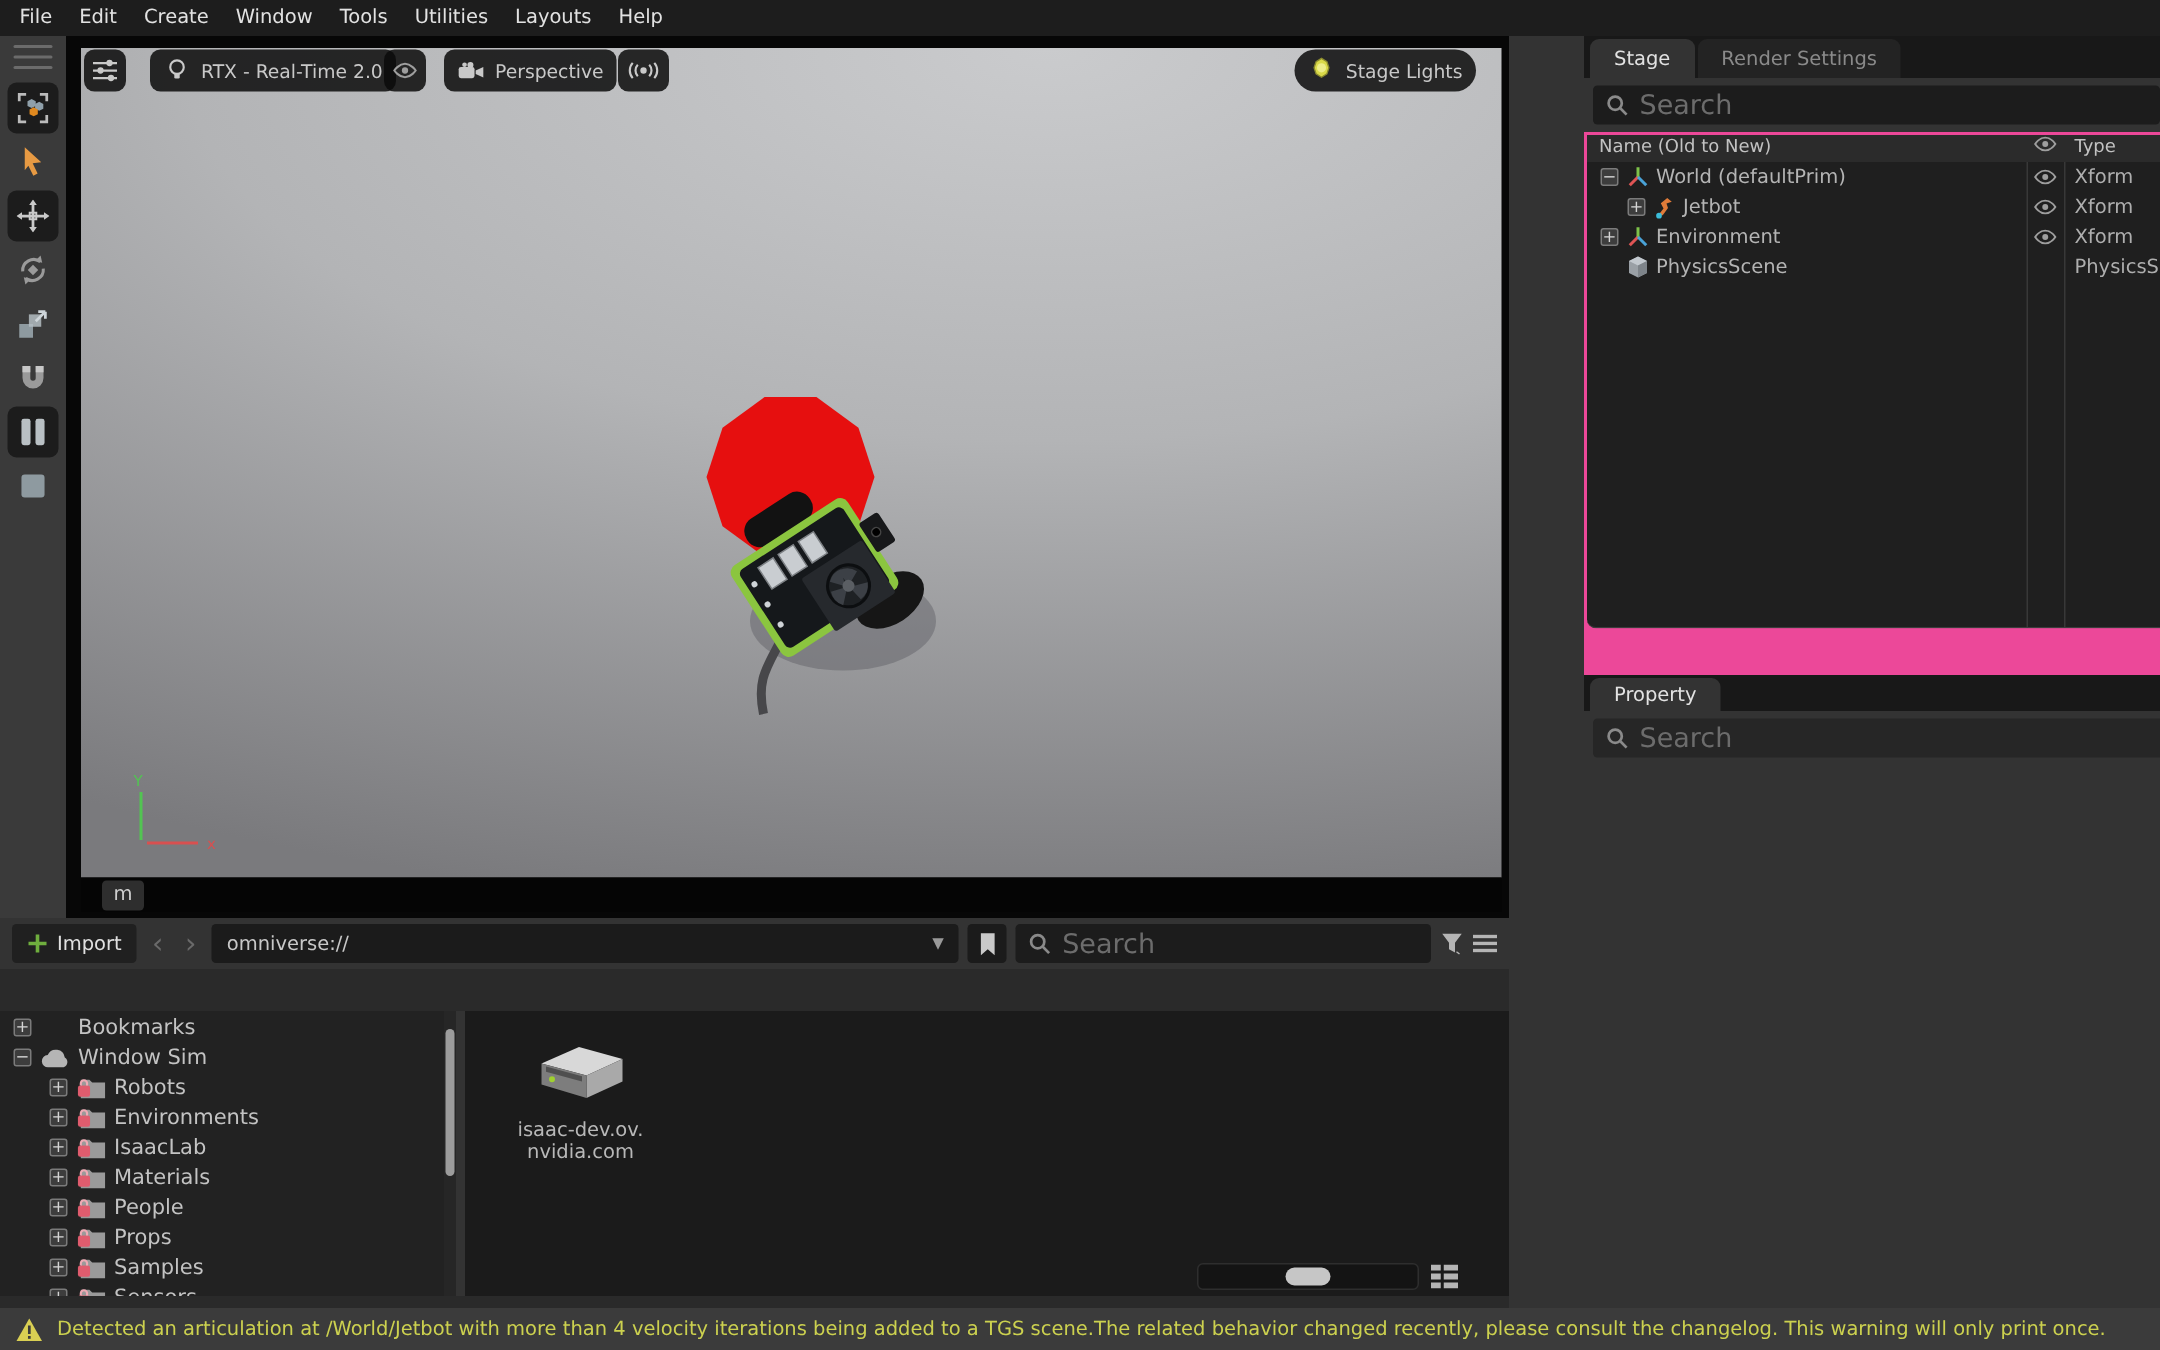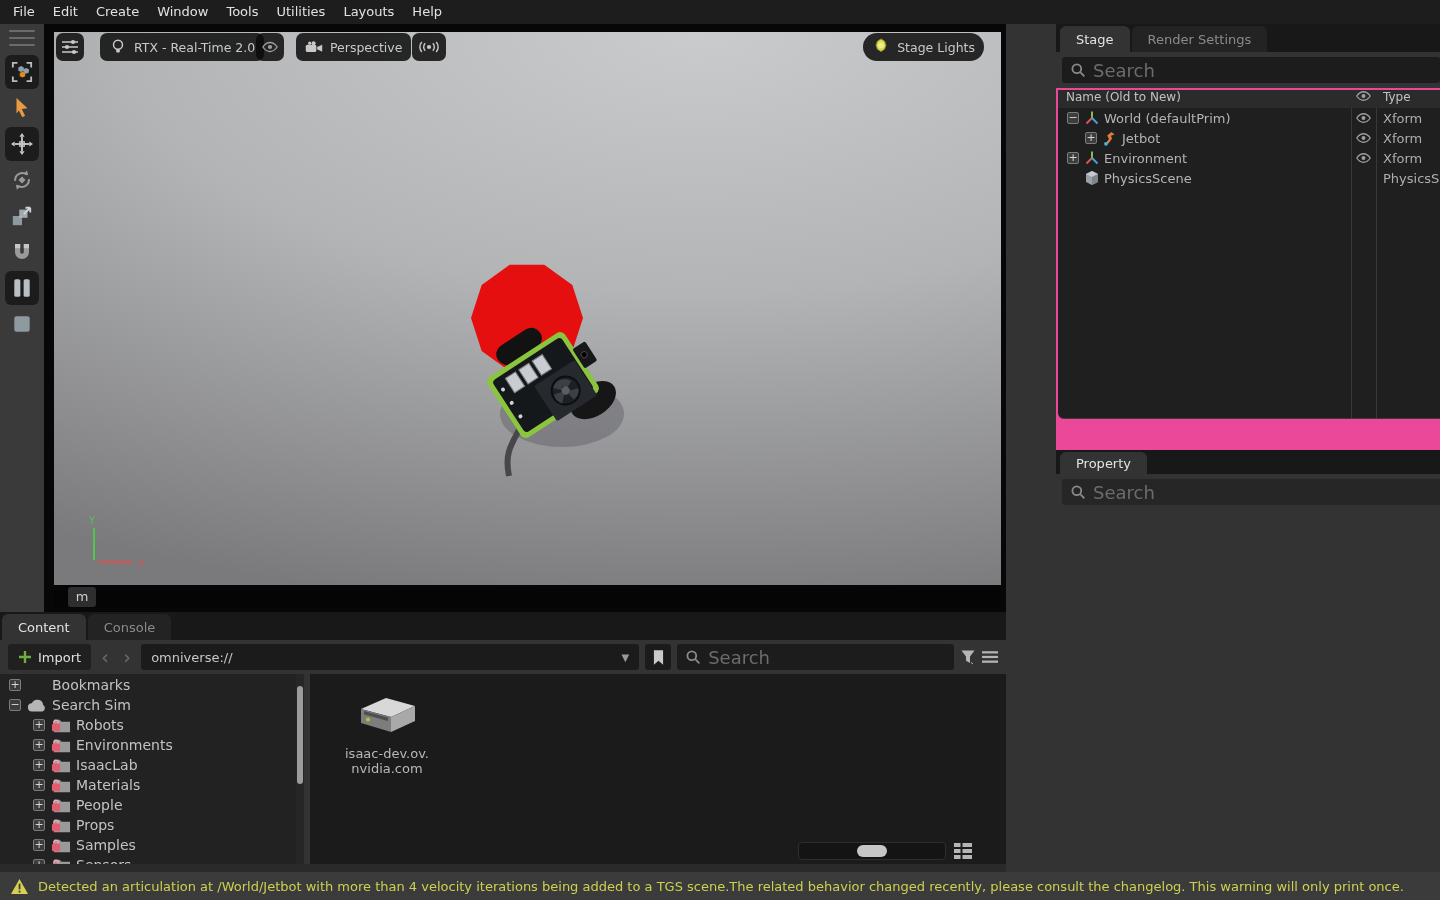--- a/index.html
+++ b/index.html
@@ -460,24 +460,20 @@
               <line x1="10.2" y1="10.2" x2="14.4" y2="14.4" stroke="#8a8a8a" stroke-width="1.8"></line>
             </svg>
           </span>
         <input placeholder="Search" style="">
       </div>
     </div>
   </div>
 </div>
 
 <div id="content-panel" class="abs">
-  <div id="cp-tabbar" class="tabbar">
-    <div class="tab active">Content</div>
-    <div class="tab">Console</div>
-  </div>
   <div id="cp-toolbar">
     <div id="import-btn">
       <span class="mini-icon" style="width:14px;height:14px;">
           <svg viewBox="0 0 14 14">
             <path d="M7 1v12M1 7h12" stroke="#6fae3e" stroke-width="2.4"></path>
           </svg>
         </span>
       <span>Import</span>
     </div>
     <span class="navchev">‹</span>
@@ -525,21 +521,21 @@
           <span class="tree-icon big"></span>
           <span class="crow-label">Bookmarks</span>
         </div>
         <div class="crow" style="padding-left: 8px;">
           <span class="expander box">−</span>
           <span class="tree-icon big">
             <svg viewBox="0 0 20 14">
               <path d="M5.2 13a4.1 4.1 0 01-.4-8.2A6 6 0 0116.2 6.5 3.6 3.6 0 0115.4 13z" fill="#b5b5b5"></path>
             </svg>
           </span>
-          <span class="crow-label">Search Sim</span>
+          <span class="crow-label">Window Sim</span>
         </div>
         <div class="crow" style="padding-left: 32px;">
           <span class="expander box">+</span>
           <span class="tree-icon big">
             <svg viewBox="0 0 21 16">
               <path d="M3 2h6l2 2h9v11H3z" fill="#9a9a9a"></path>
               <rect x="1" y="6" width="8.5" height="8" rx="1.6" fill="#e05c6e"></rect>
               <path d="M3 6V4.6a2.2 2.2 0 014.4 0V6" stroke="#f0aab4" stroke-width="1.5" fill="none"></path>
             </svg>
           </span>

